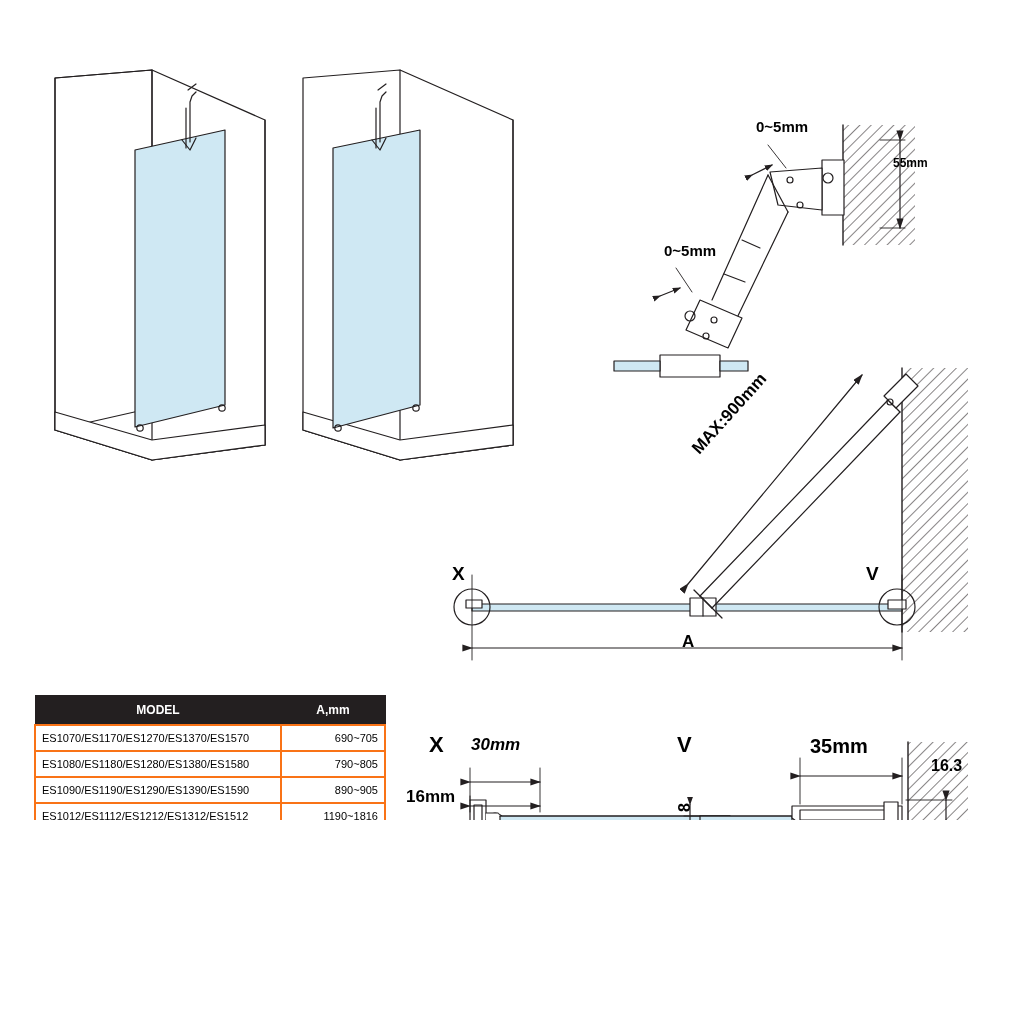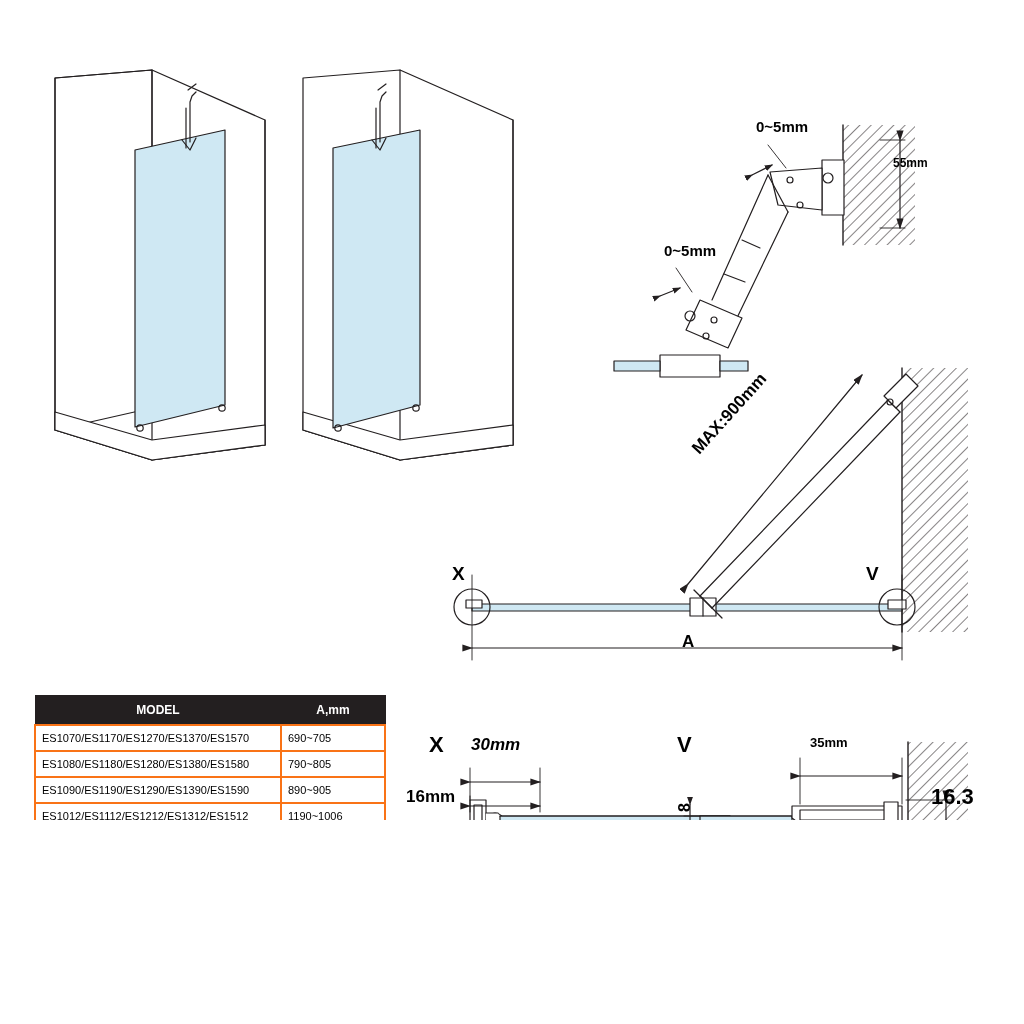--- a/index.html
+++ b/index.html
@@ -5,21 +5,21 @@
   html,body{margin:0;padding:0;background:#fff;}
   body{width:1024px;height:1024px;font-family:"Liberation Sans",sans-serif;color:#000;}
   #stage{position:relative;width:1024px;height:820px;overflow:hidden;}
   svg{position:absolute;left:0;top:0;}
   .lbl{position:absolute;font-family:"Liberation Sans",sans-serif;font-weight:bold;white-space:nowrap;}
   
   #spec-table{position:absolute;left:34px;top:657px;border-collapse:collapse;font-size:11px;margin-top:38px;}
   #spec-table th{background:#231f20;color:#fff;font-weight:bold;font-size:12px;padding:7px 4px;border:1px solid #231f20;}
   #spec-table td{border:2px solid #f97316;padding:6px 6px;font-size:11px;}
   #spec-table td.model{width:232px;text-align:left;padding-left:6px;}
-  #spec-table td.a{width:90px;text-align:left;}
+  #spec-table td.a{width:90px;text-align:right;}
   #spec-table th.h-model{width:232px;}
   #spec-table th.h-a{width:90px;}
 </style>
 </head>
 <body>
 
 <div id="stage">
 
   <svg width="1024" height="1024" viewBox="0 0 1024 1024">
     <defs>
@@ -211,22 +211,22 @@
   <div class="lbl" style="left:688px;top:445px;font-size:17px;transform:rotate(-48deg);transform-origin:left top;">MAX:900mm</div>
   <div class="lbl" style="left:682px;top:632px;font-size:17px;">A</div>
   <div class="lbl" style="left:452px;top:563px;font-size:19px;">X</div>
   <div class="lbl" style="left:866px;top:563px;font-size:19px;">V</div>
 
   <div class="lbl" style="left:429px;top:732px;font-size:22px;">X</div>
   <div class="lbl" style="left:471px;top:735px;font-size:17px;font-style:italic;">30mm</div>
   <div class="lbl" style="left:406px;top:787px;font-size:17px;text-align:right;">16mm</div>
 
   <div class="lbl" style="left:677px;top:732px;font-size:22px;">V</div>
-  <div class="lbl" style="left:810px;top:735px;font-size:13px;">35mm</div>
-  <div class="lbl" style="left:931px;top:784px;font-size:22px;text-align:center;">16.3</div>
+  <div class="lbl" style="left:810px;top:735px;font-size:20px;">35mm</div>
+  <div class="lbl" style="left:931px;top:757px;font-size:16px;text-align:center;">16.3</div>
   <div class="lbl" style="left:676px;top:812px;font-size:16px;transform:rotate(-90deg);transform-origin:left top;">8</div>
   <div class="lbl" style="left:754px;top:868px;font-size:17px;">0-15mm</div>
 
   <table id="spec-table">
     <thead>
       <tr>
         <th class="h-model">MODEL</th>
         <th class="h-a">A,mm</th>
       </tr>
     </thead>
@@ -238,18 +238,18 @@
       <tr>
         <td class="model">ES1080/ES1180/ES1280/ES1380/ES1580</td>
         <td class="a">790~805</td>
       </tr>
       <tr>
         <td class="model">ES1090/ES1190/ES1290/ES1390/ES1590</td>
         <td class="a">890~905</td>
       </tr>
       <tr>
         <td class="model">ES1012/ES1112/ES1212/ES1312/ES1512</td>
-        <td class="a">1190~1006</td>
+        <td class="a">1190~1816</td>
       </tr>
     </tbody>
   </table>
 
 </div>
 
 </body></html>

